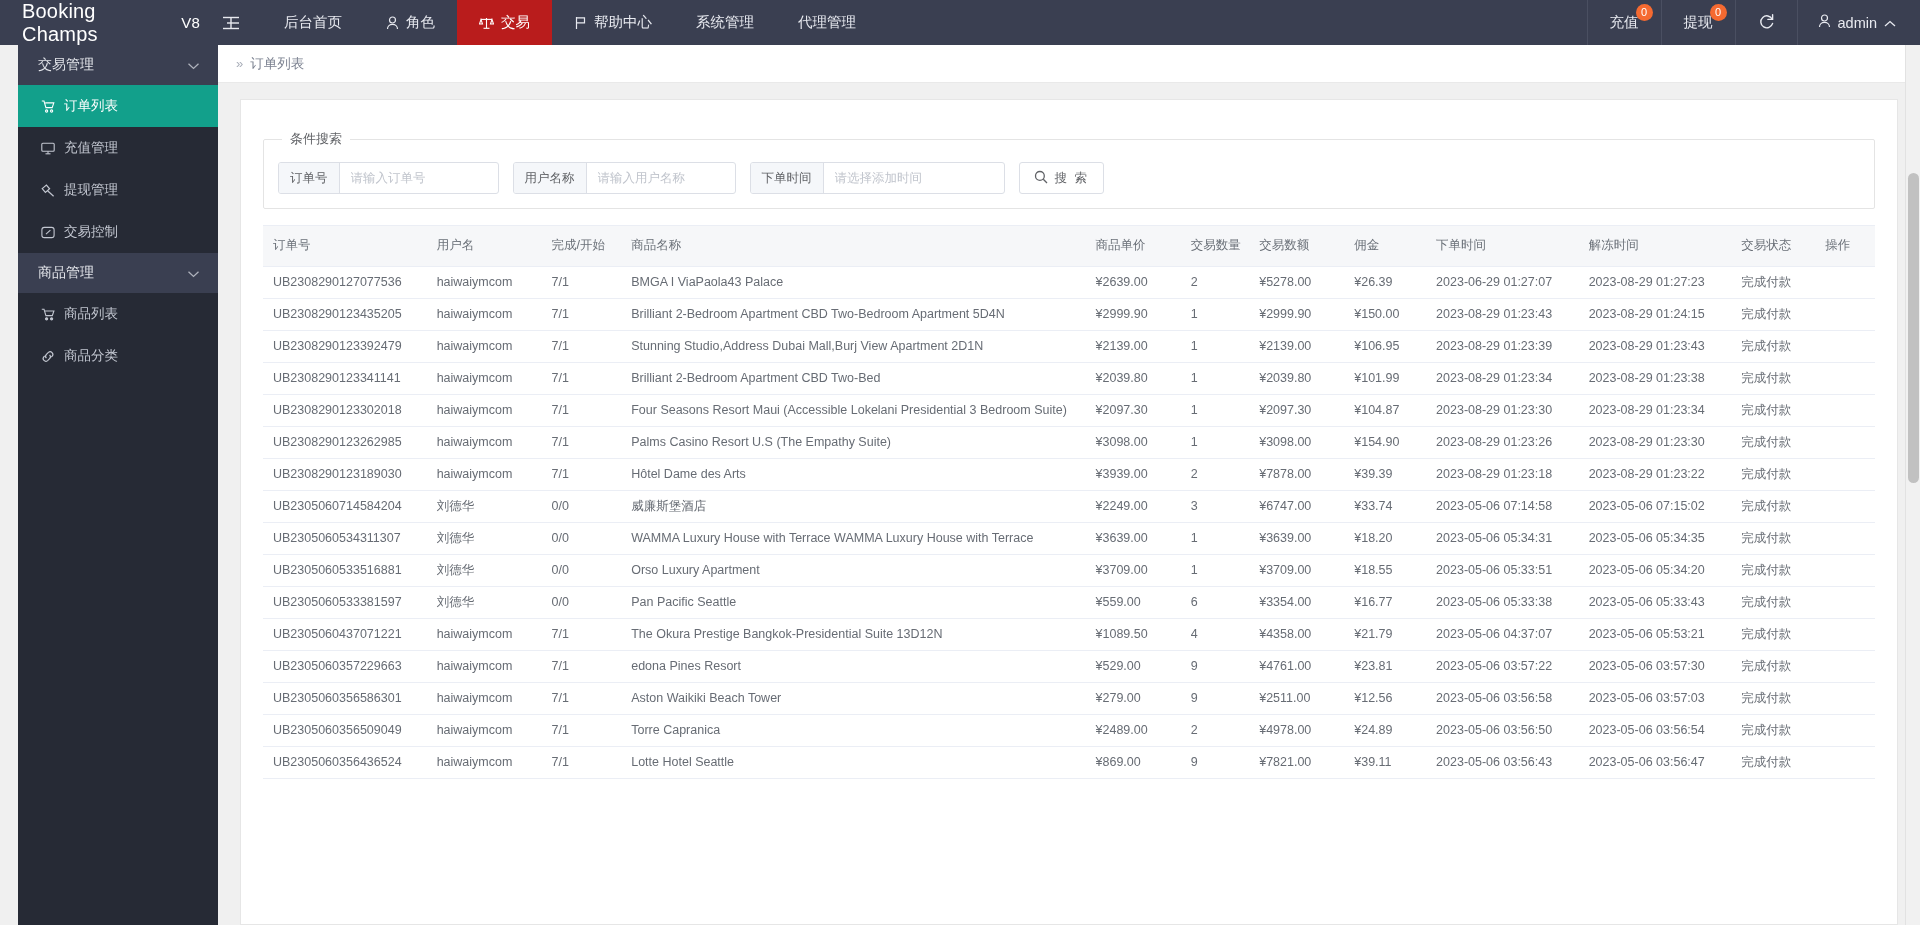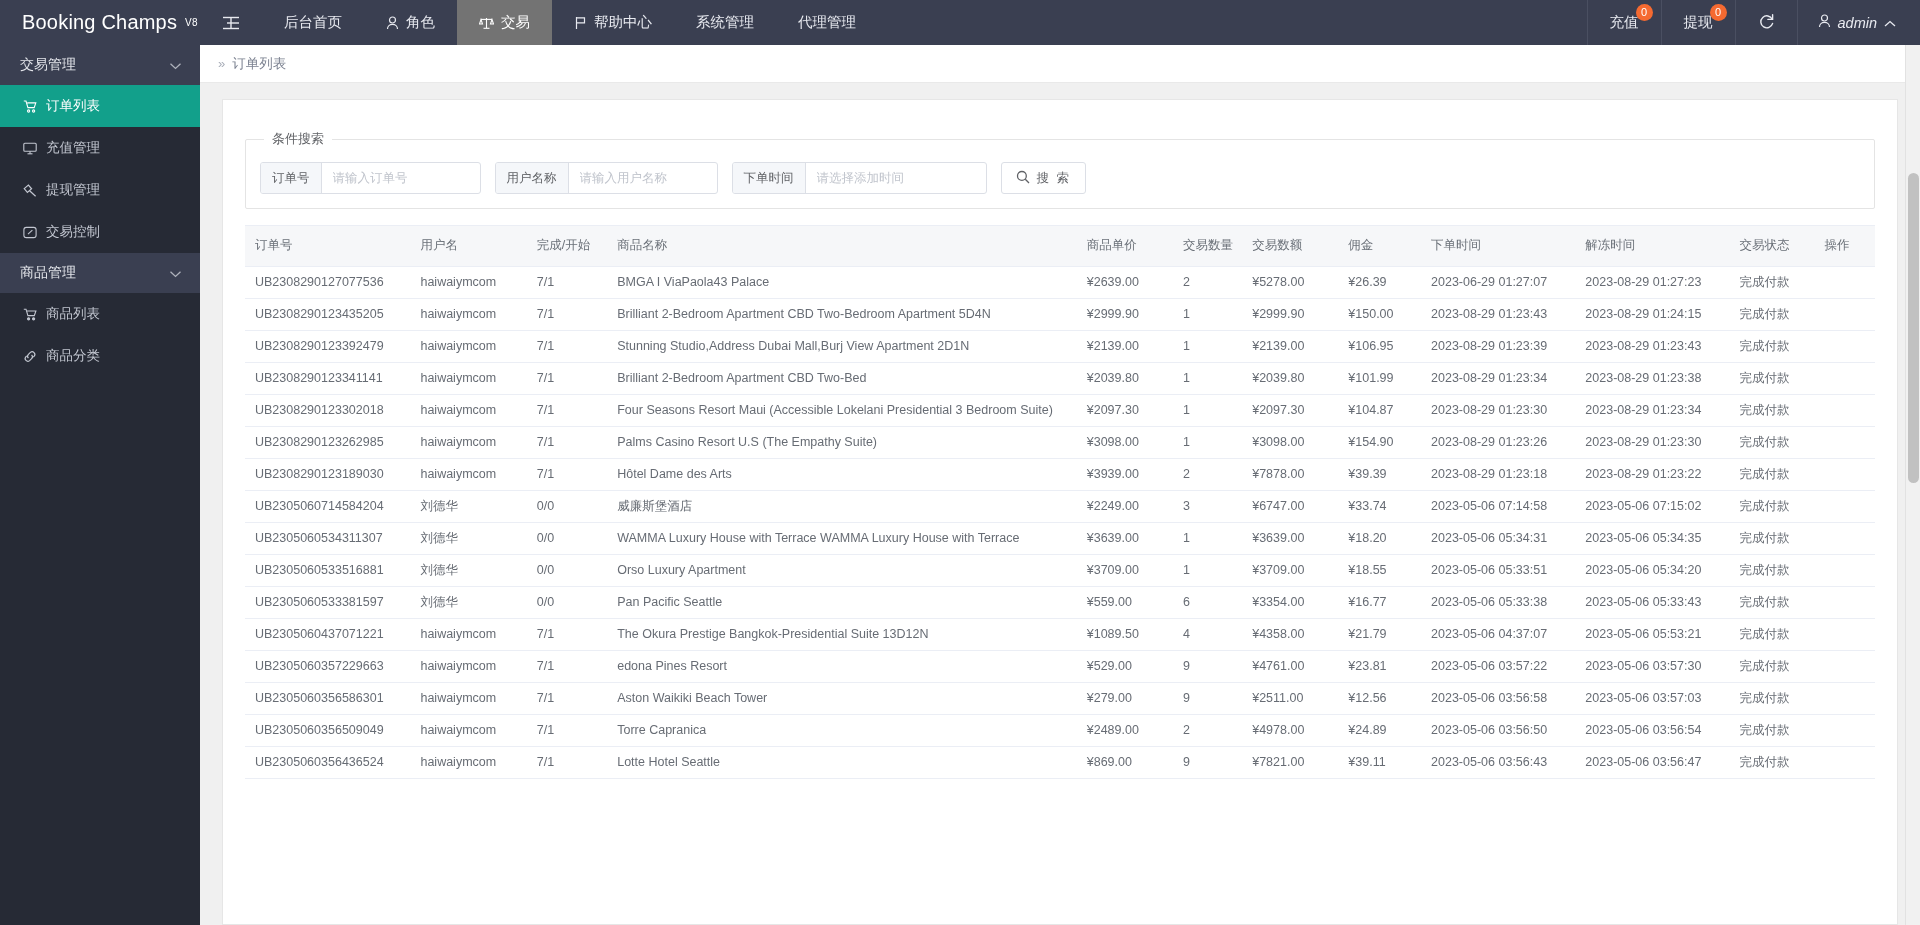--- a/index.html
+++ b/index.html
@@ -26,21 +26,21 @@
     display: flex;
     align-items: center;
     padding-left: 22px;
     font-size: 20px;
     letter-spacing: .2px;
     font-weight: 400;
     color: #ffffff;
     flex: 0 0 200px;
   }
   .brand .v8 {
-    font-size: 10px;
+    font-size: 15px;
     vertical-align: super;
     margin-left: 8px;
     font-weight: 400;
   }
   .hamburger {
     width: 62px;
     display: flex;
     align-items: center;
     justify-content: center;
     cursor: pointer;
@@ -54,21 +54,21 @@
     display: flex;
     align-items: center;
     gap: 7px;
     padding: 0 22px;
     font-size: 14.5px;
     color: #e8eaf0;
     cursor: pointer;
     white-space: nowrap;
   }
   .topnav-item.active {
-    background: #737373;
+    background: #b91c1c;
     color: #ffffff;
   }
   .topnav-item .ic { display: inline-flex; align-items: center; }
   .topbar-spacer { flex: 1; }
   .topright {
     display: flex;
     align-items: stretch;
   }
   .tr-item {
     display: flex;
@@ -98,25 +98,24 @@
   }
   .tr-user {
     display: flex;
     align-items: center;
     gap: 7px;
     padding: 0 24px 0 20px;
     font-size: 14.5px;
     color: #e8eaf0;
     border-left: 1px solid #4a4f61;
     cursor: pointer;
-    font-style: italic;
   }
 
   
-  .shell { display: flex; height: 880px; }
+  .shell { display: flex; height: 880px; padding-left: 18px; }
 
   
   .sidebar {
     width: 200px;
     flex: 0 0 200px;
     background: #262a35;
     color: #c3c7d1;
     overflow: hidden;
   }
   .side-group {

